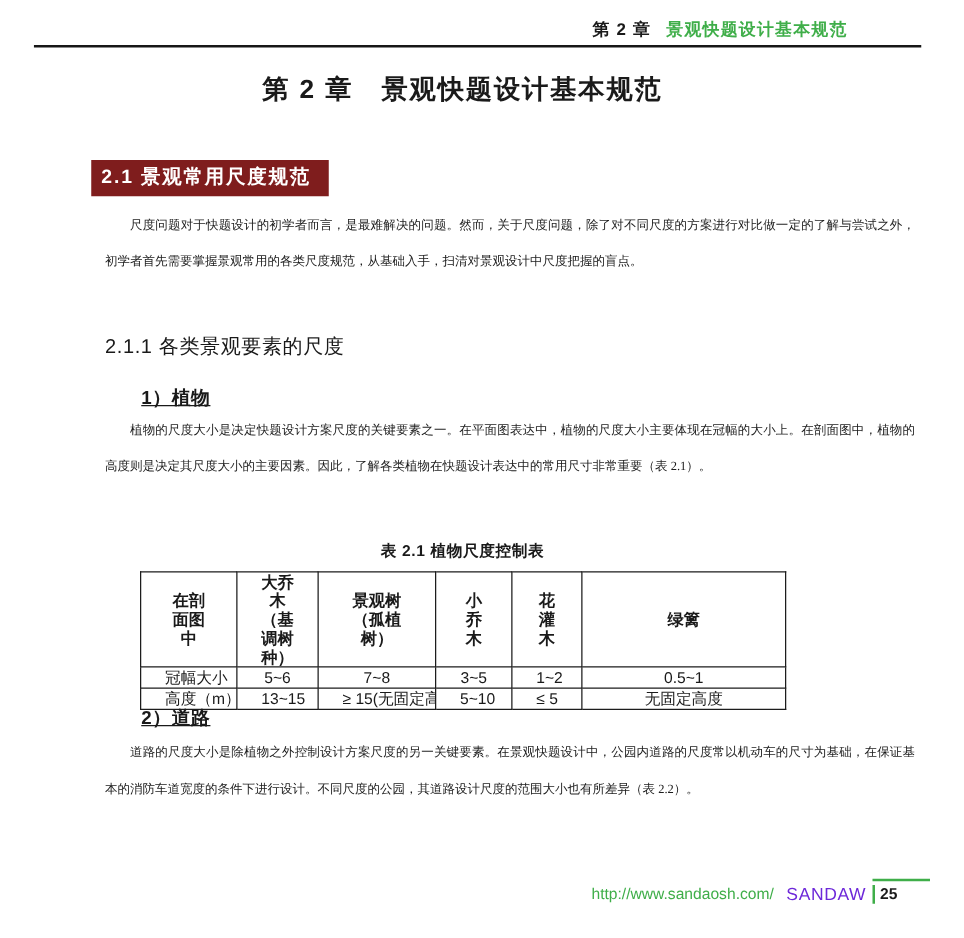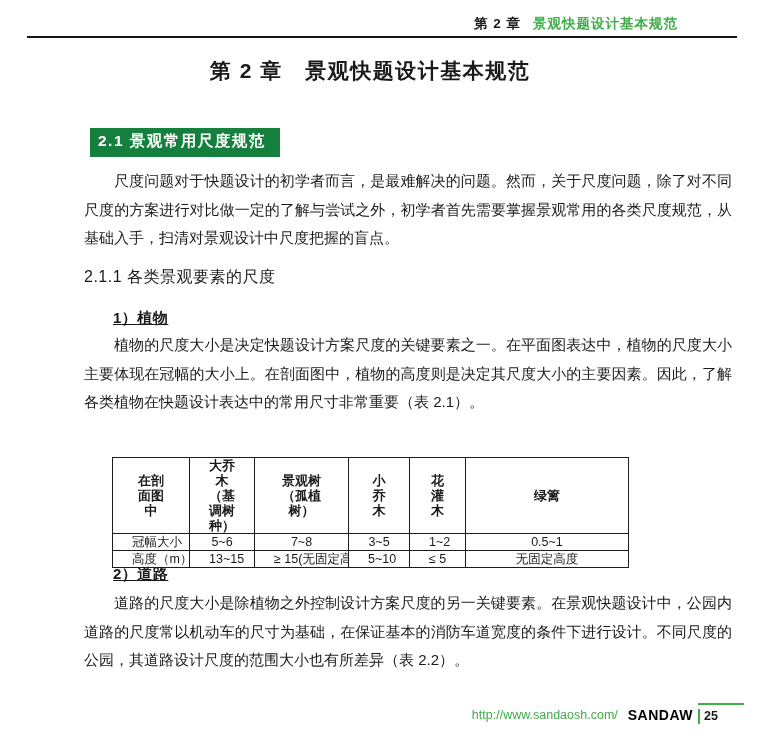--- a/index.html
+++ b/index.html
@@ -12,48 +12,48 @@
   
   .running-header { position:absolute; top:15px; right:66px; font-size:13.5px; font-weight:bold; letter-spacing:1px; white-space:nowrap; }
   .running-header .chapter { color:var(--ink); margin-right:12px; }
   .running-header .booktitle { color:var(--green); }
   .rule-black { position:absolute; top:36px; left:0; width:710px; height:2px; background:#161616; }
   .rule-green { position:absolute; top:36px; left:718px; width:53px; height:2px; background:var(--green); }
   
   .page-title { position:absolute; top:57px; left:0; width:686px; text-align:center; font-size:21px; font-weight:bold; letter-spacing:1.5px; }
   
   .section-heading {
-    position:absolute; top:128px; left:63px; background:#15803d; color:#fff;
+    position:absolute; top:128px; left:46px; background:#7f1d1d; color:#fff;
     font-size:15.5px; font-weight:bold; letter-spacing:1.5px; padding:3px 14px 5px 8px;
   }
   
   .para {
-    position:absolute; left:57px; width:648px; font-size:15px; line-height:28.5px;
-    text-align:justify; text-indent:2em; color:#1b1b1b;
+    position:absolute; left:57px; width:648px; font-size:10px; line-height:28.5px;
+    text-align:justify; text-indent:2em; color:#1b1b1b;font-family:Liberation Serif, serif;
   }
   #para-intro  { top:167px; }
   #para-plants { top:331px; }
   #para-roads  { top:589px; }
   .subsection-heading { position:absolute; top:267px; left:57px; font-size:16px; font-weight:normal; letter-spacing:0.5px; }
   .item-label { position:absolute; left:86px; font-size:15px; font-weight:bold; letter-spacing:0.5px;text-decoration:underline; }
   #item-plants-label { top:309px; }
   #item-roads-label  { top:565px; }
   
   .table-caption { position:absolute; top:433px; left:85px; width:516px; text-align:center; font-size:12.5px; font-weight:bold; letter-spacing:0.5px; }
   .spec-table {
     position:absolute; top:457px; left:85px; width:516px;
     border-collapse:collapse; table-layout:fixed; text-align:center;
   }
   .spec-table th, .spec-table td { border:1px solid #1c1c1c; padding:0 19px; overflow:hidden; }
   .spec-table th { font-size:13px; font-weight:bold; white-space:pre-line; height:35px; line-height:15px; }
   .spec-table td { font-size:12.5px; height:16px; line-height:16px; white-space:nowrap; }
   
   .footer { position:absolute; top:703px; right:0; display:flex; align-items:flex-start;justify-content:space-between; }
   .footer-url { color:var(--green); font-size:12.5px; margin-top:5px; }
-  .footer-brand { color:#000000; font-weight:bold; font-size:14px; letter-spacing:0.5px; margin:4px 5px 0 10px; }
+  .footer-brand { color:#6d28d9; font-weight:normal; font-size:14px; letter-spacing:0.5px; margin:4px 5px 0 10px; }
   .pageno-box { width:46px; border-top:2px solid var(--green); padding-top:1px; }
   .pageno { display:inline-block; border-left:2px solid var(--green); padding:0 2px 1px 4px; font-weight:bold; font-size:12.5px; }
 </style>
 </head>
 <body>
 
 <div class="page">
 
   <div class="running-header">
     <span class="chapter">第 2 章</span><span class="booktitle">景观快题设计基本规范</span>
@@ -66,20 +66,21 @@
   <div class="section-heading">2.1 景观常用尺度规范</div>
 
   <p class="para" id="para-intro" style="margin:0;">尺度问题对于快题设计的初学者而言，是最难解决的问题。然而，关于尺度问题，除了对不同尺度的方案进行对比做一定的了解与尝试之外，初学者首先需要掌握景观常用的各类尺度规范，从基础入手，扫清对景观设计中尺度把握的盲点。</p>
 
   <h2 class="subsection-heading" style="margin:0;">2.1.1 各类景观要素的尺度</h2>
 
   <div class="item-label" id="item-plants-label">1）植物</div>
 
   <p class="para" id="para-plants" style="margin:0;">植物的尺度大小是决定快题设计方案尺度的关键要素之一。在平面图表达中，植物的尺度大小主要体现在冠幅的大小上。在剖面图中，植物的高度则是决定其尺度大小的主要因素。因此，了解各类植物在快题设计表达中的常用尺寸非常重要（表 2.1）。</p>
 
+  <div class="table-caption">表 2.1 植物尺度控制表</div>
 
   <table class="spec-table">
     <colgroup>
       <col style="width:77px">
         <col style="width:65px">
         <col style="width:94px">
       <col style="width:61px">
         <col style="width:56px">
         <col style="width:163px">
     </colgroup>

